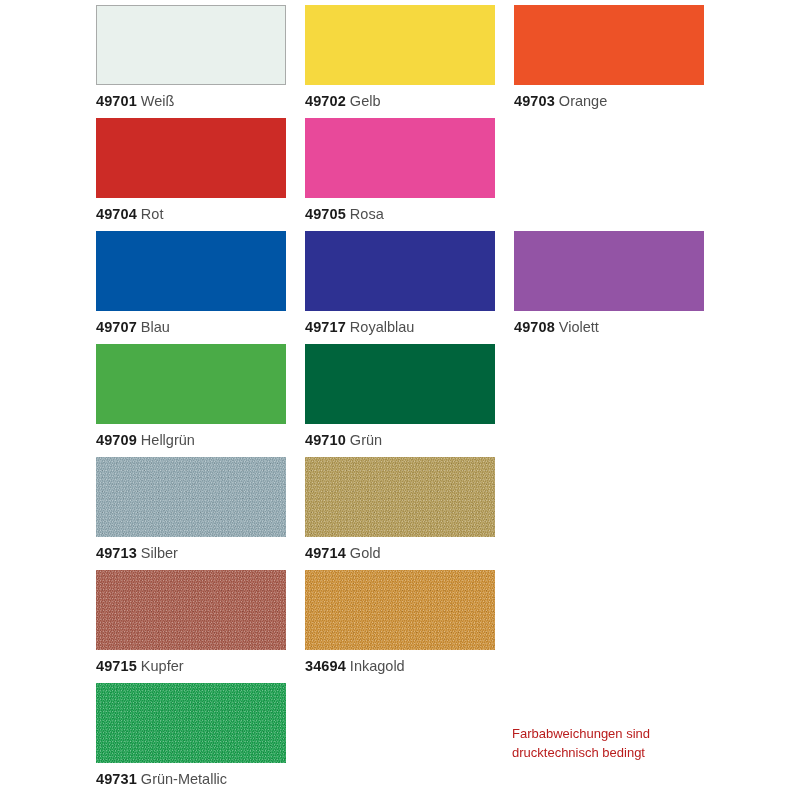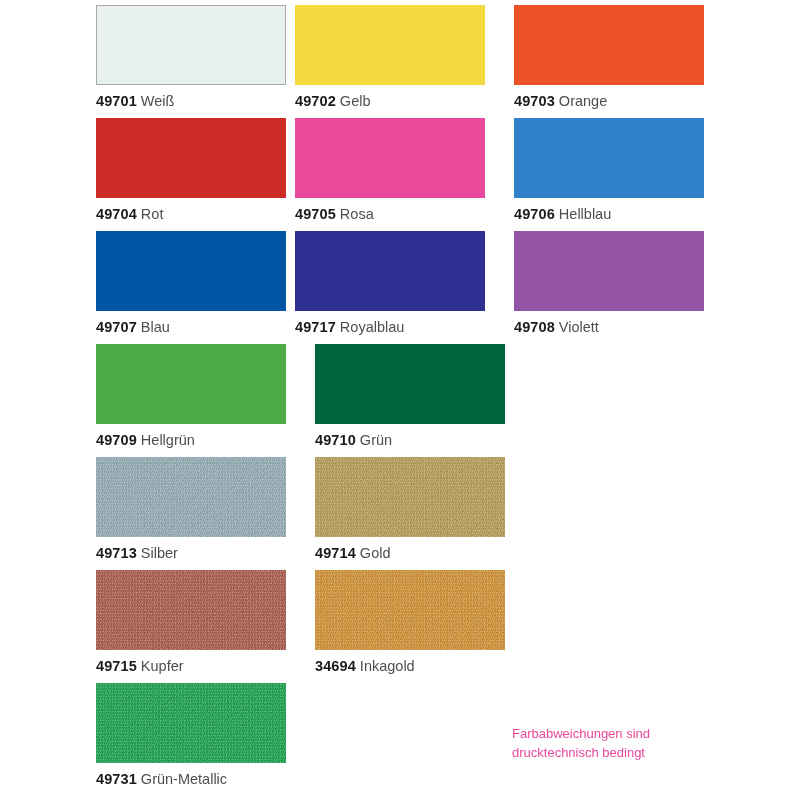--- a/index.html
+++ b/index.html
@@ -26,24 +26,24 @@
     left: 96px;
     top: 5px;
     width: 616px;
   }
   .row {
     display: flex;
     height: 113px;
   }
   .cell {
     width: 190px;
-    margin-right: 9px;
+    margin-right: 19px;
     position: relative;
   }
-  .cell:last-child { margin-right: 0; margin-left: 20px; }
+  .cell:last-child { margin-right: 0; }
 
   .swatch {
     width: 190px;
     height: 80px;
     position: relative;
     overflow: hidden;
   }
   .swatch.bordered {
     box-sizing: border-box;
     border: 1px solid #a9abaa;
@@ -93,21 +93,21 @@
     color: #4e4e4e;
   }
 
   .footnote {
     position: absolute;
     left: 512px;
     top: 724px;
     width: 210px;
     font-size: 13px;
     line-height: 19px;
-    color: #ec4899;
+    color: #b91c1c;
   }
   .footnote div { white-space: nowrap; }
 </style>
 </head>
 <body>
 
 <div id="sheet">
 
   <div class="grid" id="grid">
       <div class="row">
@@ -125,24 +125,20 @@
         </div>
       </div>
       <div class="row">
         <div class="cell">
           <div class="swatch" style="background: rgb(204, 43, 38);"></div>
           <div class="label"><span class="code">49704</span> <span class="name">Rot</span></div>
         </div>
         <div class="cell">
           <div class="swatch" style="background: rgb(232, 73, 154);"></div>
           <div class="label"><span class="code">49705</span> <span class="name">Rosa</span></div>
-        </div>
-        <div class="cell">
-          <div class="swatch" style="background: rgb(46, 128, 200);"></div>
-          <div class="label"><span class="code">49706</span> <span class="name">Hellblau</span></div>
         </div>
       </div>
       <div class="row">
         <div class="cell">
           <div class="swatch" style="background: rgb(0, 85, 165);"></div>
           <div class="label"><span class="code">49707</span> <span class="name">Blau</span></div>
         </div>
         <div class="cell">
           <div class="swatch" style="background: rgb(46, 49, 146);"></div>
           <div class="label"><span class="code">49717</span> <span class="name">Royalblau</span></div>

